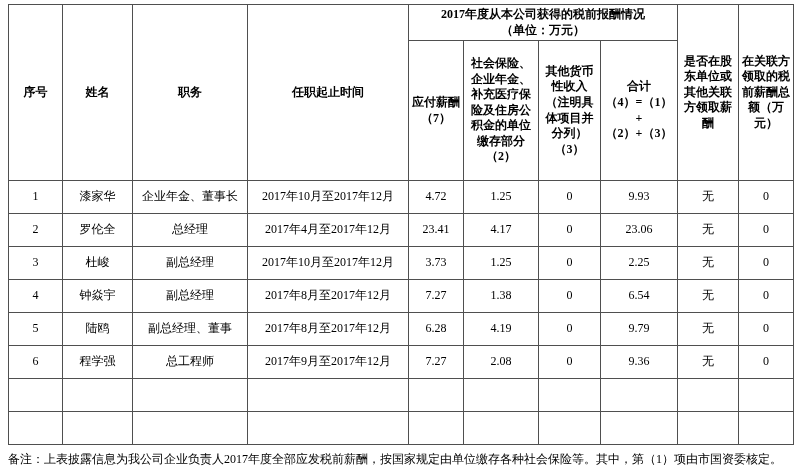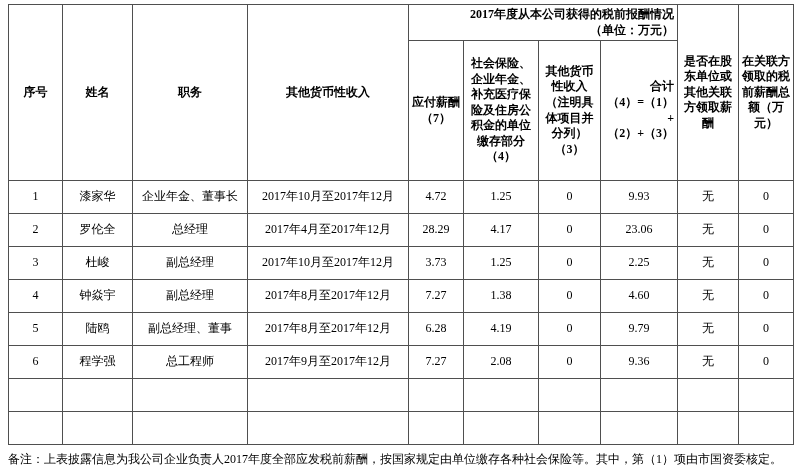--- a/index.html
+++ b/index.html
@@ -23,21 +23,21 @@
     padding:1px 3px;
     font-size:12px;line-height:1.3;
     overflow:hidden;
     word-break:break-all;
   }
   th{font-weight:bold;}
   td{font-weight:normal;}
   tr.header-row-1{height:36px;}
   tr.header-row-2{height:140px;}
   tbody tr{height:33px;}
-  .pre{white-space:pre-line;text-align:right;}
+  .pre{white-space:pre-line;}
   .note{
     position:absolute;left:8px;top:452px;width:790px;
     font-size:12px;line-height:1.3;text-align:left;
     color:#000;
   }
 </style>
 </head>
 <body>
 
 <div class="page">
@@ -52,29 +52,29 @@
         <col style="width:62px">
         <col style="width:77px">
       <col style="width:61px">
         <col style="width:55px">
     </colgroup>
     <thead>
       <tr class="header-row-1">
         <th rowspan="2">序号</th>
         <th rowspan="2">姓名</th>
         <th rowspan="2">职务</th>
-        <th rowspan="2">其他货币性收入</th>
+        <th rowspan="2">任职起止时间</th>
         <th colspan="4" class="pre">2017年度从本公司获得的税前报酬情况
 （单位：万元）</th>
         <th rowspan="2">是否在股东单位或其他关联方领取薪酬</th>
         <th rowspan="2">在关联方领取的税前薪酬总额（万元）</th>
       </tr>
       <tr class="header-row-2">
         <th>应付薪酬（7）</th>
-        <th>社会保险、企业年金、补充医疗保险及住房公积金的单位缴存部分（4）</th>
+        <th>社会保险、企业年金、补充医疗保险及住房公积金的单位缴存部分（2）</th>
         <th>其他货币性收入（注明具体项目并分列）（3）</th>
         <th class="pre">合计
 （4）=（1）+
 （2）+（3）</th>
       </tr>
     </thead>
     <tbody>
       <tr>
         <td>1</td>
         <td>漆家华</td>
@@ -85,21 +85,21 @@
         <td>0</td>
         <td>9.93</td>
         <td>无</td>
         <td>0</td>
       </tr>
       <tr>
         <td>2</td>
         <td>罗伦全</td>
         <td>总经理</td>
         <td>2017年4月至2017年12月</td>
-        <td>28.29</td>
+        <td>23.41</td>
         <td>4.17</td>
         <td>0</td>
         <td>23.06</td>
         <td>无</td>
         <td>0</td>
       </tr>
       <tr>
         <td>3</td>
         <td>杜峻</td>
         <td>副总经理</td>
@@ -112,21 +112,21 @@
         <td>0</td>
       </tr>
       <tr>
         <td>4</td>
         <td>钟焱宇</td>
         <td>副总经理</td>
         <td>2017年8月至2017年12月</td>
         <td>7.27</td>
         <td>1.38</td>
         <td>0</td>
-        <td>4.60</td>
+        <td>6.54</td>
         <td>无</td>
         <td>0</td>
       </tr>
       <tr>
         <td>5</td>
         <td>陆鸥</td>
         <td>副总经理、董事</td>
         <td>2017年8月至2017年12月</td>
         <td>6.28</td>
         <td>4.19</td>

